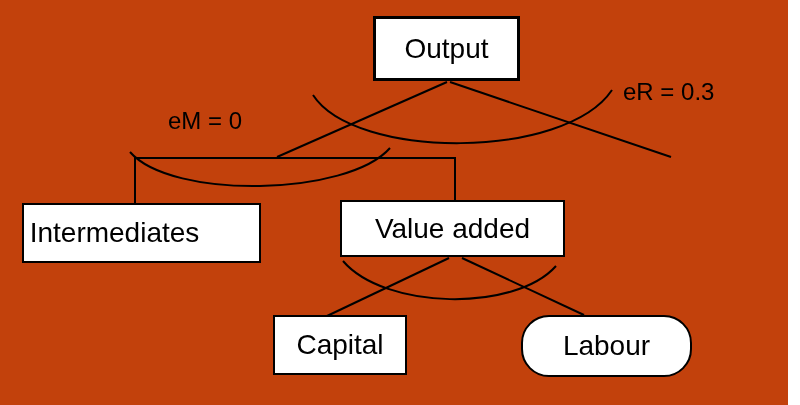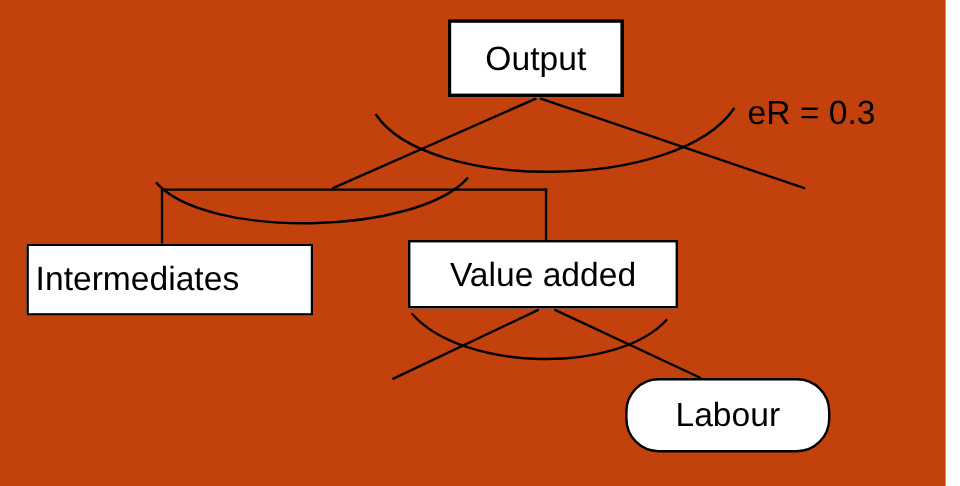--- a/index.html
+++ b/index.html
@@ -26,21 +26,21 @@
     align-items: center;
     justify-content: center;
     font-size: 28px;
     line-height: 1;
     white-space: nowrap;
   }
   .node.output { border-width: 3px; }
   .node.intermediates { padding-right: 54px; }
   .elasticity-label {
     position: absolute;
-    font-size: 28px;
+    font-size: 24px;
     line-height: 1.1;
     white-space: nowrap;
   }
 </style>
 </head>
 <body>
 
 <div class="canvas">
 
   <svg class="edges-layer" width="800" height="405" viewBox="0 0 800 405" fill="none" stroke="#000000" stroke-width="2">
@@ -72,22 +72,26 @@
 
   <div class="node intermediates" style="left:22px; top:203px; width:239px; height:60px;">
     <span>Intermediates</span>
   </div>
 
   <div class="node" style="left:340px; top:200px; width:225px; height:57px;">
     <span>Value added</span>
   </div>
 
 
+  <div class="node" style="left:273px; top:315px; width:134px; height:60px;">
+    <span>Capital</span>
+  </div>
 
   <div class="node" style="left:521px; top:315px; width:171px; height:62px;border-radius:28px;">
     <span>Labour</span>
   </div>
 
+  <div class="elasticity-label" style="left:168px; top:108px;">eM = 0</div>
 
   <div class="elasticity-label" style="left:623px; top:79px;">eR = 0.3</div>
 
 
 </div>
 
 </body></html>

